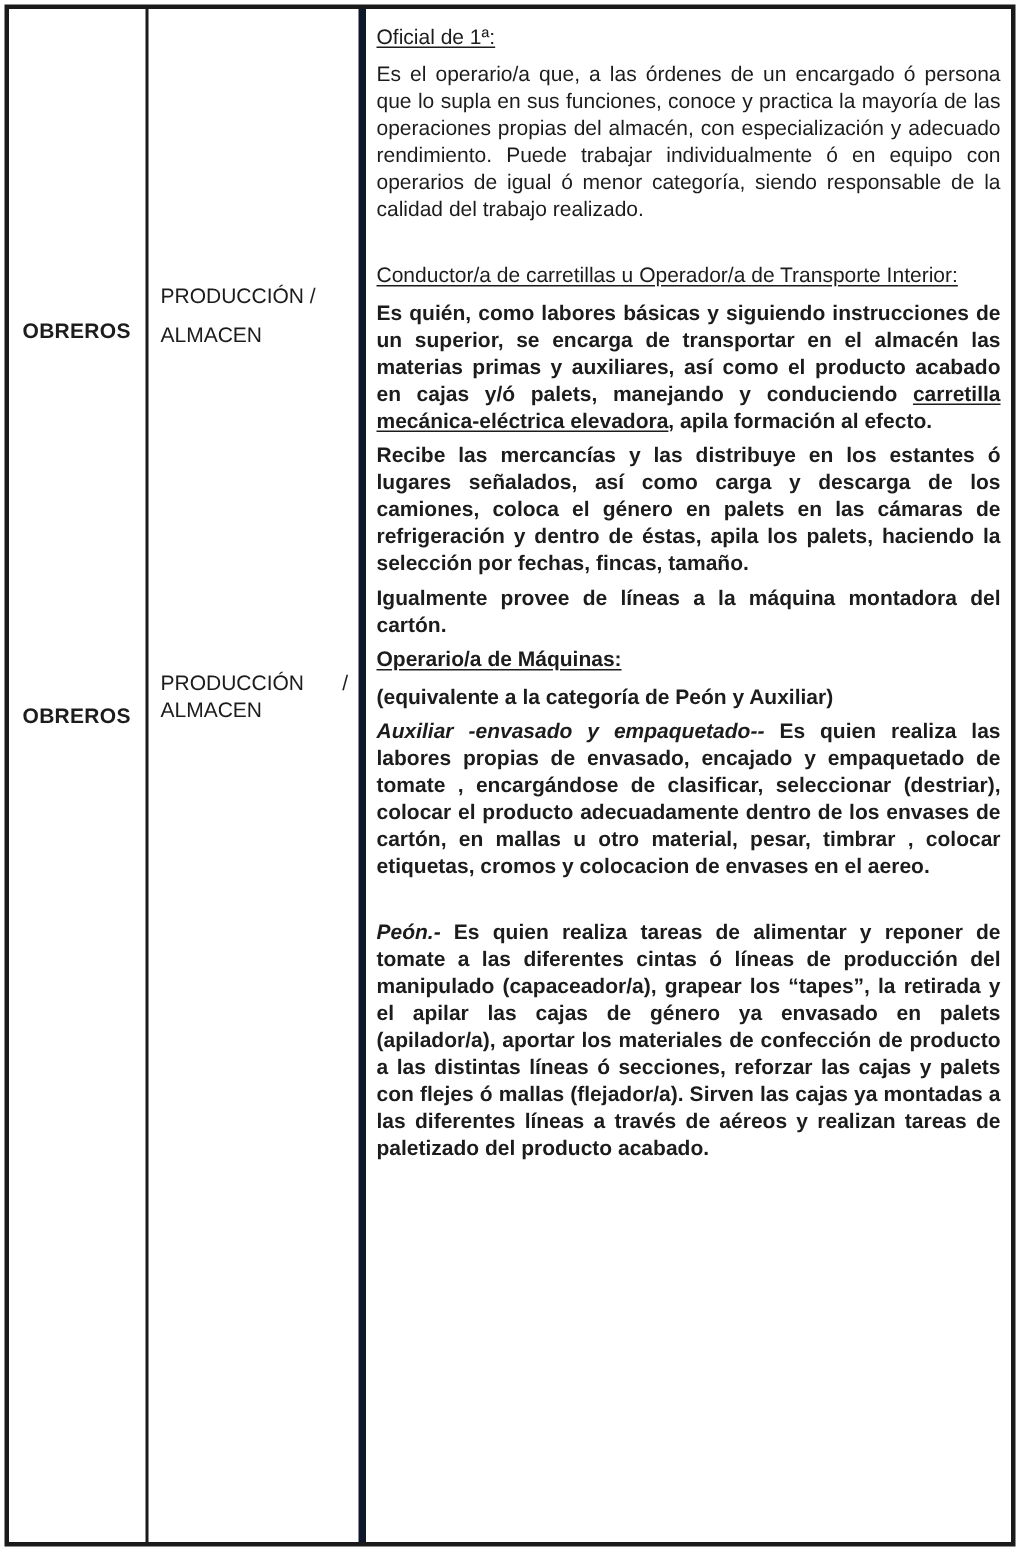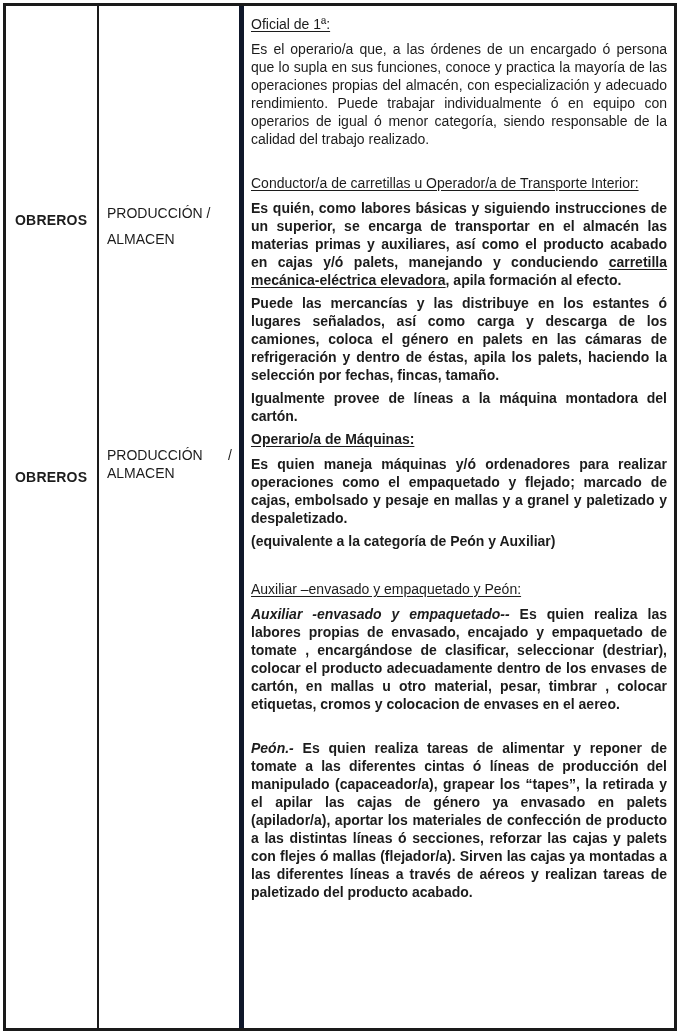--- a/index.html
+++ b/index.html
@@ -48,21 +48,21 @@
     width: 140px;
     flex: 0 0 140px;
     border-left: 2px solid #1a1a1a;
   }
   .dept {
     position: absolute;
     left: 8px;
     right: 7px;
     line-height: 18px;
   }
-  .dept-1 { top: 198px; }
+  .dept-1 { top: 182px; }
   .dept-1 .dept-line2 { margin-top: 8px; }
   .dept-2 { top: 440px; }
   .dept-row {
     display: flex;
     justify-content: space-between;
   }
   
   .col3 {
     flex: 1 1 auto;
     border-left: 5px solid #0f172a;
@@ -114,31 +114,27 @@
 
       <div class="hd">
         <span class="u">Oficial de 1ª:</span>
       </div>
       <p>Es el operario/a que, a las órdenes de un encargado ó persona que lo supla en sus funciones, conoce y practica la mayoría de las operaciones propias del almacén, con especialización y adecuado rendimiento. Puede trabajar individualmente ó en equipo con operarios de igual ó menor categoría, siendo responsable de la calidad del trabajo realizado.</p>
 
       <div class="hd gap-lg">
         <span class="u">Conductor/a de carretillas u Operador/a de Transporte Interior:</span>
       </div>
       <p class="b"><span>Es quién, como labores básicas y siguiendo instrucciones de un superior, se encarga de transportar en el almacén las materias primas y auxiliares, así como el producto acabado en cajas y/ó palets, manejando y conduciendo </span><span class="u">carretilla mecánica-eléctrica elevadora</span><span>, apila formación al efecto.</span></p>
-      <p class="b">Puede las mercancías y las distribuye en los estantes ó lugares señalados, así como carga y descarga de los camiones, coloca el género en palets en las cámaras de refrigeración y dentro de éstas, apila los palets, haciendo la selección por fechas, fincas, tamaño.</p>
+      <p class="b">Recibe las mercancías y las distribuye en los estantes ó lugares señalados, así como carga y descarga de los camiones, coloca el género en palets en las cámaras de refrigeración y dentro de éstas, apila los palets, haciendo la selección por fechas, fincas, tamaño.</p>
       <p class="b">Igualmente provee de líneas a la máquina montadora del cartón.</p>
 
       <div class="hd">
         <span class="u b">Operario/a de Máquinas:</span>
       </div>
-      <p class="b">Es quien maneja máquinas y/ó ordenadores para realizar operaciones como el empaquetado y flejado; marcado de cajas, embolsado y pesaje en mallas y a granel y paletizado y despaletizado.</p>
       <p class="b">(equivalente a la categoría de Peón  y Auxiliar)</p>
 
-      <div class="hd gap-xl">
-        <span class="u">Auxiliar –envasado y empaquetado y Peón:</span>
-      </div>
       <p class="b"><span class="bi">Auxiliar -envasado y empaquetado-- </span><span>Es quien realiza las labores propias de envasado, encajado  y empaquetado de tomate , encargándose de clasificar, seleccionar (destriar), colocar el producto adecuadamente dentro de los envases de cartón,  en mallas u otro material, pesar, timbrar , colocar etiquetas, cromos y colocacion de envases en el aereo.</span></p>
 
       <p class="b gap-md"><span class="bi">Peón.- </span><span> Es quien realiza tareas de alimentar y reponer de tomate a las diferentes cintas ó líneas de producción del manipulado (capaceador/a), grapear los “tapes”, la retirada y el apilar las cajas de género ya envasado en palets (apilador/a), aportar los materiales de confección de producto a las distintas líneas ó secciones, reforzar las cajas y palets con flejes ó mallas (flejador/a). Sirven las cajas ya montadas a las diferentes líneas a través de aéreos y realizan tareas de paletizado del producto acabado.</span></p>
 
     </div>
   </div>
 </div>
 
 </body></html>

